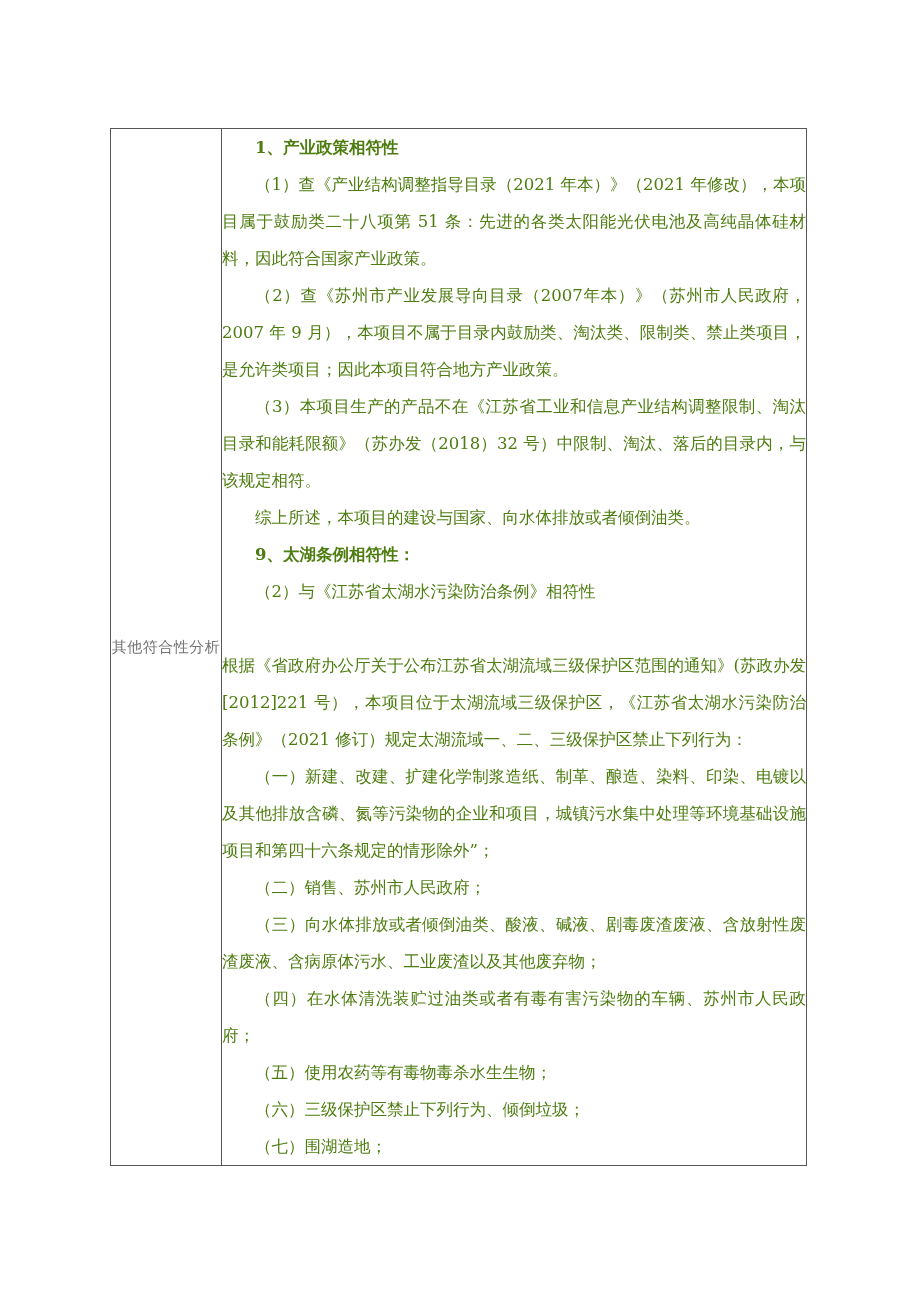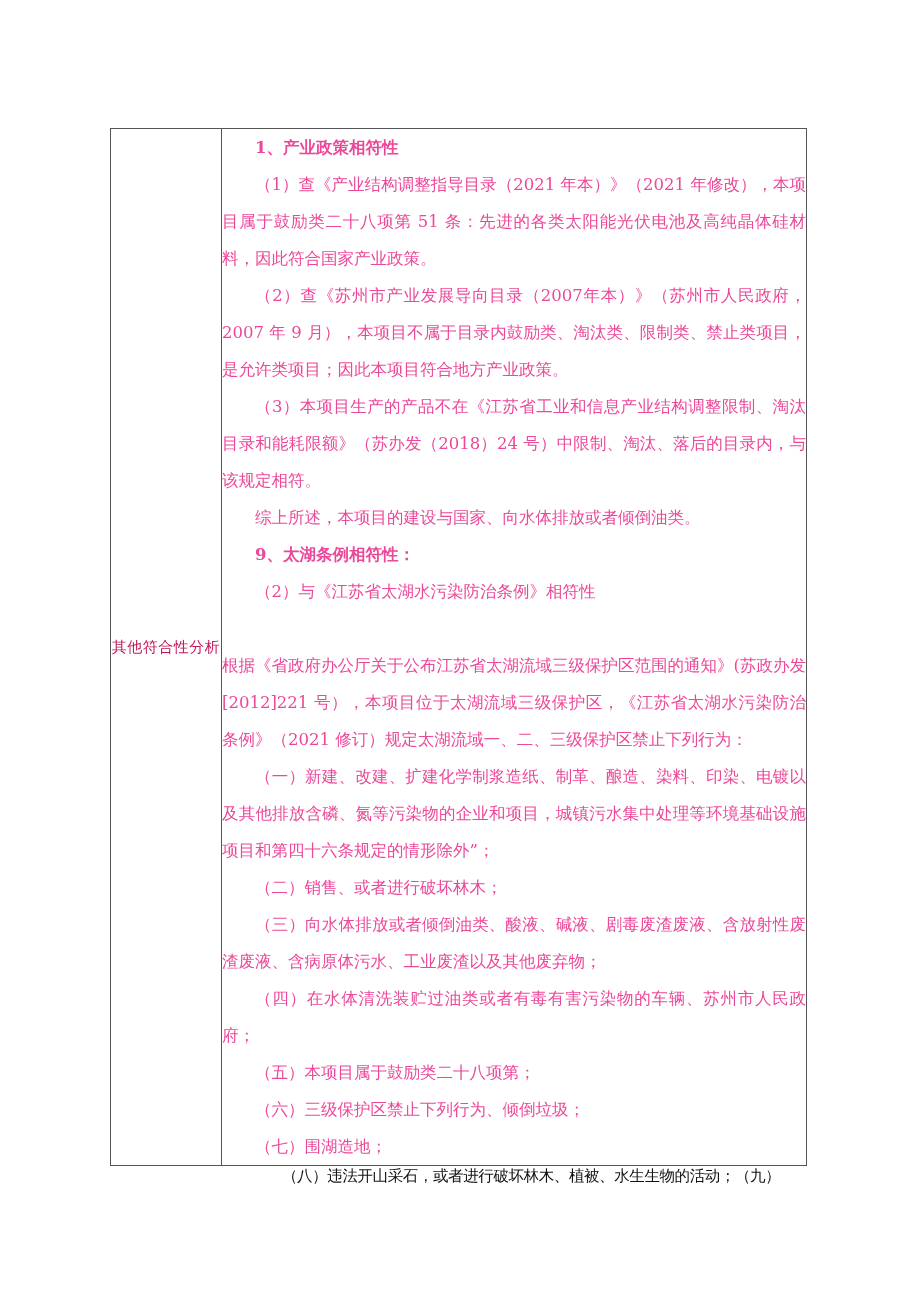--- a/index.html
+++ b/index.html
@@ -39,37 +39,37 @@
     padding: 0;
   }
 
   .label-cell {
     width: 110px;
     text-align: center;
     vertical-align: middle;
     font-size: 15px;
     line-height: 24px;
     letter-spacing: 0.5px;
-    color: #be185d;
+    color: #737373;
     padding: 4px 10px;
   }
 
   .content-cell {
     width: 584px;
     vertical-align: top;
     padding: 10px 8px 12px 8px;
     height: 1003px;
   }
 
   .body-text {
     font-size: 16.5px;
     line-height: 37px;
     text-align: justify;
     text-justify: inter-ideograph;
-    color: #ec4899;
+    color: #4d7c0f;
   }
 
   .body-text p {
     margin: 0;
     padding: 0;
     text-indent: 2em;
   }
   .body-text p.noindent {
     text-indent: 0;
   }
@@ -103,45 +103,44 @@
         <td class="label-cell">其他符合性分析</td>
         <td class="content-cell">
           <div class="body-text">
 
             <p class="bold">1、产业政策相符性</p>
 
             <p>（1）查《产业结构调整指导目录（2021 年本）》（2021 年修改），本项目属于鼓励类二十八项第 51 条：先进的各类太阳能光伏电池及高纯晶体硅材料，因此符合国家产业政策。</p>
 
             <p>（2）查《苏州市产业发展导向目录（2007年本）》（苏州市人民政府，2007 年 9 月），本项目不属于目录内鼓励类、淘汰类、限制类、禁止类项目，是允许类项目；因此本项目符合地方产业政策。</p>
 
-            <p>（3）本项目生产的产品不在《江苏省工业和信息产业结构调整限制、淘汰目录和能耗限额》（苏办发（2018）24 号）中限制、淘汰、落后的目录内，与该规定相符。</p>
+            <p>（3）本项目生产的产品不在《江苏省工业和信息产业结构调整限制、淘汰目录和能耗限额》（苏办发（2018）32 号）中限制、淘汰、落后的目录内，与该规定相符。</p>
 
             <p>综上所述，本项目的建设与国家、向水体排放或者倾倒油类。</p>
 
             <p class="bold">9、太湖条例相符性：</p>
 
             <p>（2）与《江苏省太湖水污染防治条例》相符性</p>
 
             <p class="noindent spacer-before">根据《省政府办公厅关于公布江苏省太湖流域三级保护区范围的通知》(苏政办发[2012]221 号），本项目位于太湖流域三级保护区，《江苏省太湖水污染防治条例》（2021 修订）规定太湖流域一、二、三级保护区禁止下列行为：</p>
 
             <p>（一）新建、改建、扩建化学制浆造纸、制革、酿造、染料、印染、电镀以及其他排放含磷、氮等污染物的企业和项目，城镇污水集中处理等环境基础设施项目和第四十六条规定的情形除外”；</p>
 
-            <p>（二）销售、或者进行破坏林木；</p>
+            <p>（二）销售、苏州市人民政府；</p>
 
             <p>（三）向水体排放或者倾倒油类、酸液、碱液、剧毒废渣废液、含放射性废渣废液、含病原体污水、工业废渣以及其他废弃物；</p>
 
             <p>（四）在水体清洗装贮过油类或者有毒有害污染物的车辆、苏州市人民政府；</p>
 
-            <p>（五）本项目属于鼓励类二十八项第；</p>
+            <p>（五）使用农药等有毒物毒杀水生生物；</p>
 
             <p>（六）三级保护区禁止下列行为、倾倒垃圾；</p>
 
             <p>（七）围湖造地；</p>
 
           </div>
         </td>
       </tr>
     </tbody>
   </table>
 
-  <div class="tail-line">（八）违法开山采石，或者进行破坏林木、植被、水生生物的活动；（九）</div>
 
 </div>
 
 </body></html>

